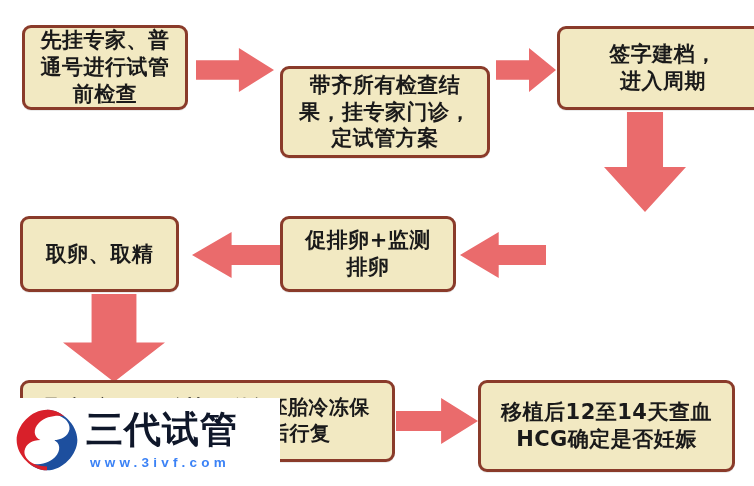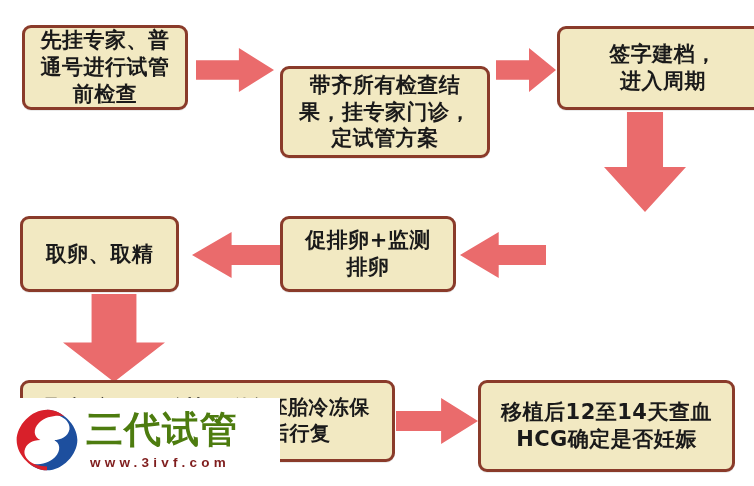--- a/index.html
+++ b/index.html
@@ -75,29 +75,29 @@
   #wm-text {
     flex: 1 1 auto;
     margin-left: 6px;
     display: flex;
     flex-direction: column;
     justify-content: center;
   }
   #wm-title {
     font-size: 37px;
     font-weight: 700;
-    color: #4d7c0f;
+    color: #0f172a;
     letter-spacing: 1px;
     line-height: 1;
     font-family: "DejaVu Sans", "Liberation Sans", sans-serif;
   }
   #wm-url {
     font-size: 13.5px;
     font-weight: 700;
-    color: #7f1d1d;
+    color: #3b82f6;
     letter-spacing: 4.2px;
     margin-top: 7px;
     margin-left: 4px;
     font-family: "Liberation Sans", sans-serif;
   }
 </style>
 </head>
 <body>
 
 <div id="canvas">

